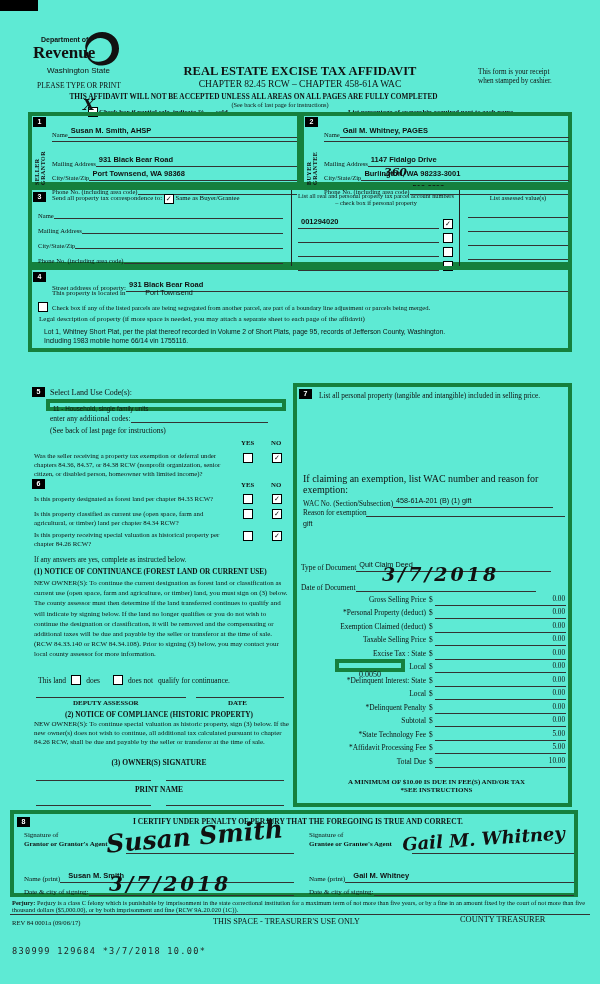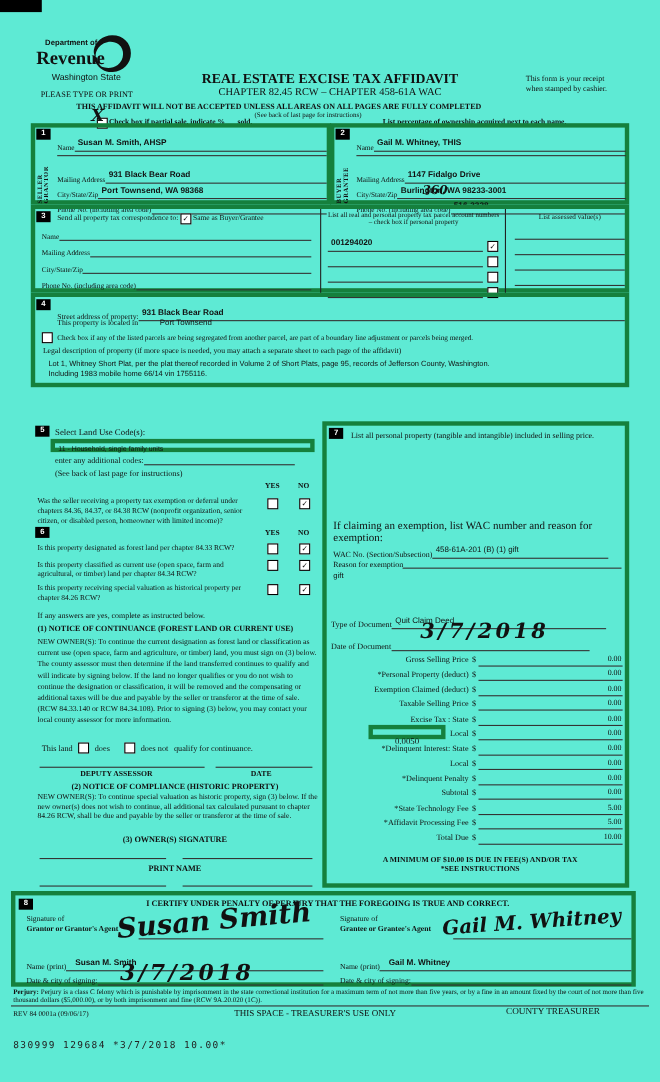--- a/index.html
+++ b/index.html
@@ -87,21 +87,21 @@
   </div>
 
   <div class="box" style="left:300px;top:112px;width:272px;height:74px;">
     <div class="nb" style="left:1px;top:1px;">2</div>
     <div class="abs" style="left:2px;top:13px;height:56px;display:flex;">
       <span class="vert">BUYER</span>
       <span class="vert">GRANTEE</span>
     </div>
     <div class="row" style="left:20px;top:3px;width:245px;">
       <span class="lbl">Name</span>
-      <span class="fill"><span class="typed">Gail M. Whitney, THIS</span></span>
+      <span class="fill"><span class="typed">Gail M. Whitney, PAGES</span></span>
     </div>
     <div class="seg" style="left:20px;top:24px;width:245px;"></div>
     <div class="row" style="left:20px;top:32px;width:245px;">
       <span class="lbl">Mailing Address</span>
       <span class="fill"><span class="typed">1147 Fidalgo Drive</span></span>
     </div>
     <div class="row" style="left:20px;top:46px;width:245px;">
       <span class="lbl">City/State/Zip</span>
       <span class="fill"><span class="typed">Burlington, WA 98233-3001</span></span>
     </div>

